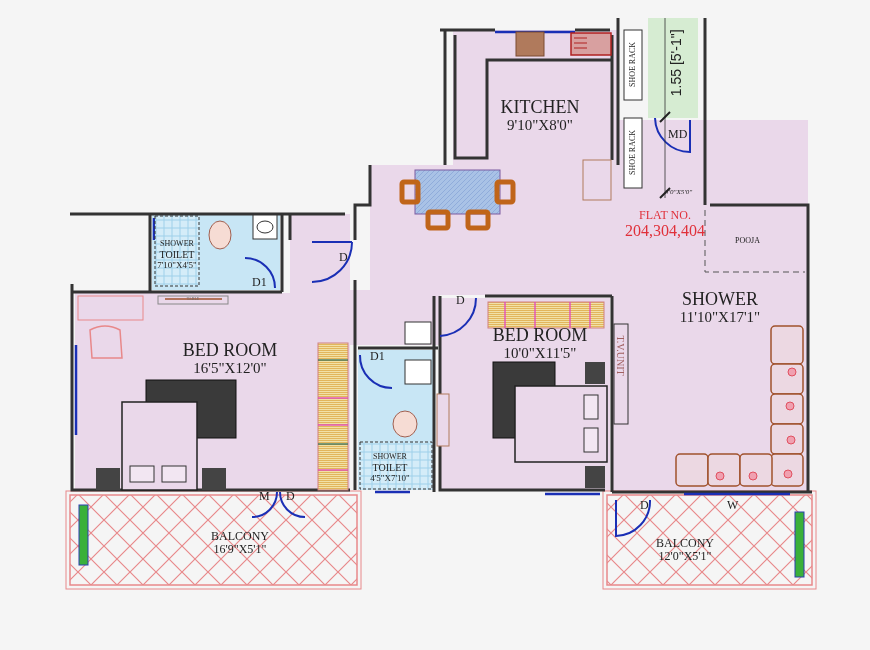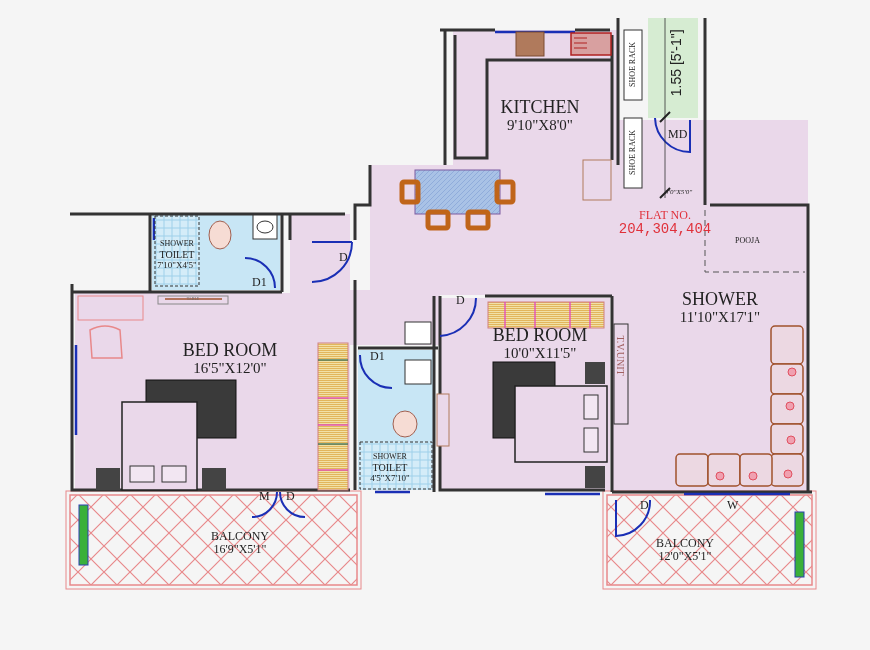--- a/index.html
+++ b/index.html
@@ -247,21 +247,21 @@
 
 <div class="lbl" style="left:645px;top:537px;width:80px;">
   <span style="display:block;font-size:12px;">BALCONY</span>
   <span style="display:block;font-size:12px;">12'0"X5'1"</span>
 </div>
 
 <div class="lbl small" style="left:725px;top:237px;width:45px;text-align:center;">POOJA</div>
 
 <div class="lbl red" style="left:615px;top:197px;width:100px;margin-top:12px;">
   <span style="display:block;font-size:12px;">FLAT NO.</span>
-  <span style="display:block;font-size:14px;font-family:Liberation Mono, monospace;">204,304,404</span>
+  <span style="display:block;font-size:16px;">204,304,404</span>
 </div>
 
 <div class="lbl small" style="left:598px;top:60px;width:70px;transform:rotate(-90deg);">SHOE RACK</div>
 <div class="lbl small" style="left:598px;top:148px;width:70px;transform:rotate(-90deg);">SHOE RACK</div>
 <div class="lbl" style="left:632px;top:55px;width:90px;font-size:14px;transform:rotate(-90deg);font-family:'Liberation Sans',sans-serif;">1.55 [5'-1"]</div>
 <div class="lbl" style="left:668px;top:128px;font-size:12px;">MD</div>
 <div class="lbl" style="left:665px;top:189px;font-size:7px;font-style:italic;">3'0"X5'0"</div>
 <div class="lbl" style="left:595px;top:350px;width:50px;font-size:10px;color:#a06060;transform:rotate(90deg);">T.V.UNIT</div>
 <div class="lbl" style="left:180px;top:297px;width:26px;font-size:4px;color:#666;">TABLE</div>
 

